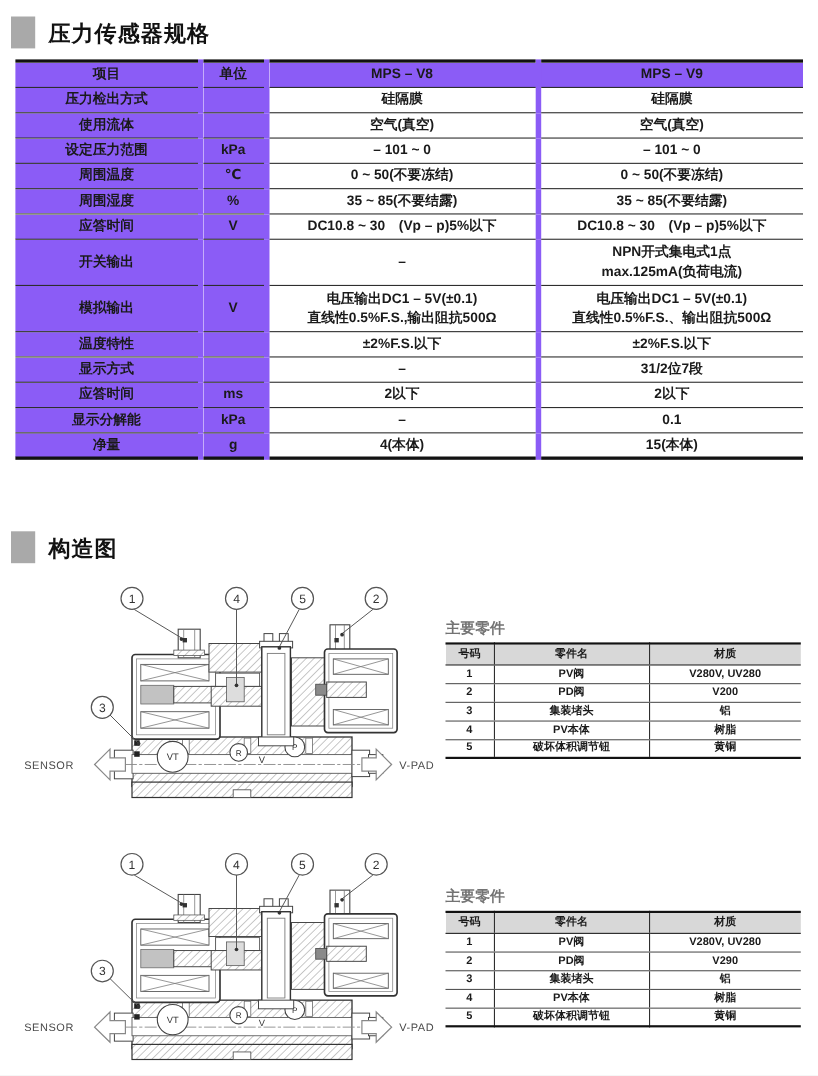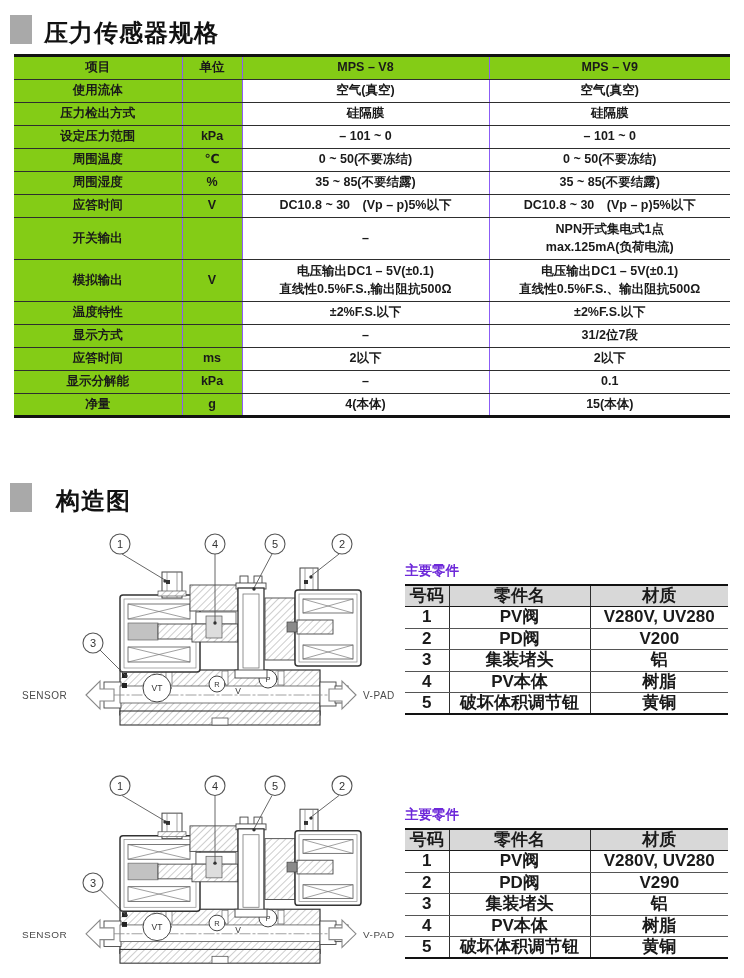--- a/index.html
+++ b/index.html
@@ -4,48 +4,48 @@
 <style>
   html,body{margin:0;padding:0;background:#e8e8e8;}
   #page{
     position:relative;width:744px;height:978px;background:#ffffff;
     font-family:"Liberation Sans","DejaVu Sans",sans-serif;color:#1a1a1a;
     overflow:hidden;margin:0 auto;
   }
   .abs{position:absolute;}
   
   .sec-square{position:absolute;width:22px;height:29px;background:#a9a9a9;}
-  .sec-title{position:absolute;font-size:24px;font-weight:700;letter-spacing:1px;color:#111;}
+  .sec-title{position:absolute;font-size:20px;font-weight:700;letter-spacing:1px;color:#111;}
   
   table.spec{
     border-collapse:collapse;table-layout:fixed;width:716px;
     border-top:3px solid #121212;border-bottom:3px solid #121212;
   }
   table.spec td{
     border-bottom:1px solid #2e2e2e;
     text-align:center;vertical-align:middle;
     font-size:12.5px;font-weight:600;padding:1px 3px;line-height:1.4;
     overflow:hidden;white-space:nowrap;
   }
-  table.spec td + td{border-left:1px solid #8b5cf6;text-align:center;}
+  table.spec td + td{border-left:5px solid #8b5cf6;text-align:center;}
   table.spec tr{height:23px;}
   table.spec tr.hdr{height:24px;}
   table.spec tr.tall{height:42px;}
-  table.spec .g{background:#84cc16;}
+  table.spec .g{background:#8b5cf6;}
   
   .parts-block{position:absolute;width:323px;}
-  .parts-title{font-size:13.5px;font-weight:700;margin:0 0 4px 0;color:#6d28d9;}
+  .parts-title{font-size:13.5px;font-weight:700;margin:0 0 4px 0;color:#737373;}
   table.parts{
     border-collapse:collapse;table-layout:fixed;width:323px;
     border-top:2.5px solid #121212;border-bottom:2.5px solid #121212;
   }
   table.parts td{
     border-bottom:1px solid #555;
     text-align:center;vertical-align:middle;
-    font-size:17px;font-weight:600;padding:0 2px;line-height:1.2;
+    font-size:10px;font-weight:600;padding:0 2px;line-height:1.2;
     white-space:nowrap;overflow:hidden;
   }
   table.parts td + td{border-left:1px solid #2e2e2e;}
   table.parts tr{height:17px;}
   table.parts tr.hdr{height:19px;}
   table.parts tr.hdr td{background:#d8d8d8;border-bottom:1.5px solid #1a1a1a;}
   
   svg text{font-family:"Liberation Sans","DejaVu Sans",sans-serif;}
   .hiddendefs{position:absolute;width:0;height:0;overflow:hidden;}
 </style>
@@ -65,30 +65,30 @@
         <col style="width:241px">
       </colgroup>
     <tbody>
       <tr class="hdr">
         <td class="g">项目</td>
         <td class="g">单位</td>
         <td class="g">MPS – V8</td>
         <td class="g">MPS – V9</td>
       </tr>
       <tr>
+        <td class="g">压力检出方式</td>
+        <td class="g"></td>
+        <td>硅隔膜</td>
+        <td>硅隔膜</td>
+      </tr>
+      <tr>
         <td class="g">使用流体</td>
         <td class="g"></td>
         <td>空气(真空)</td>
         <td>空气(真空)</td>
-      </tr>
-      <tr>
-        <td class="g">压力检出方式</td>
-        <td class="g"></td>
-        <td>硅隔膜</td>
-        <td>硅隔膜</td>
       </tr>
       <tr>
         <td class="g">设定压力范围</td>
         <td class="g">kPa</td>
         <td>– 101 ~ 0</td>
         <td>– 101 ~ 0</td>
       </tr>
       <tr>
         <td class="g">周围温度</td>
         <td class="g">℃</td>
@@ -155,21 +155,21 @@
       <tr>
         <td class="g">净量</td>
         <td class="g">g</td>
         <td>4(本体)</td>
         <td>15(本体)</td>
       </tr>
     </tbody>
   </table>
 
   <div class="sec-square" style="left:10px;top:483px;"></div>
-  <div class="sec-title" style="left:56px;top:485px;">构造图</div>
+  <div class="sec-title" style="left:44px;top:485px;">构造图</div>
 
   <svg class="hiddendefs" aria-hidden="true">
     <defs>
       <pattern id="hatch" patternUnits="userSpaceOnUse" width="5" height="5" patternTransform="rotate(45)">
         <rect width="5" height="5" fill="#ffffff"></rect>
         <line x1="0" y1="0" x2="0" y2="5" stroke="#9b9b9b" stroke-width="1"></line>
       </pattern>
       <g id="valve">
 
         <g stroke-linecap="square">

